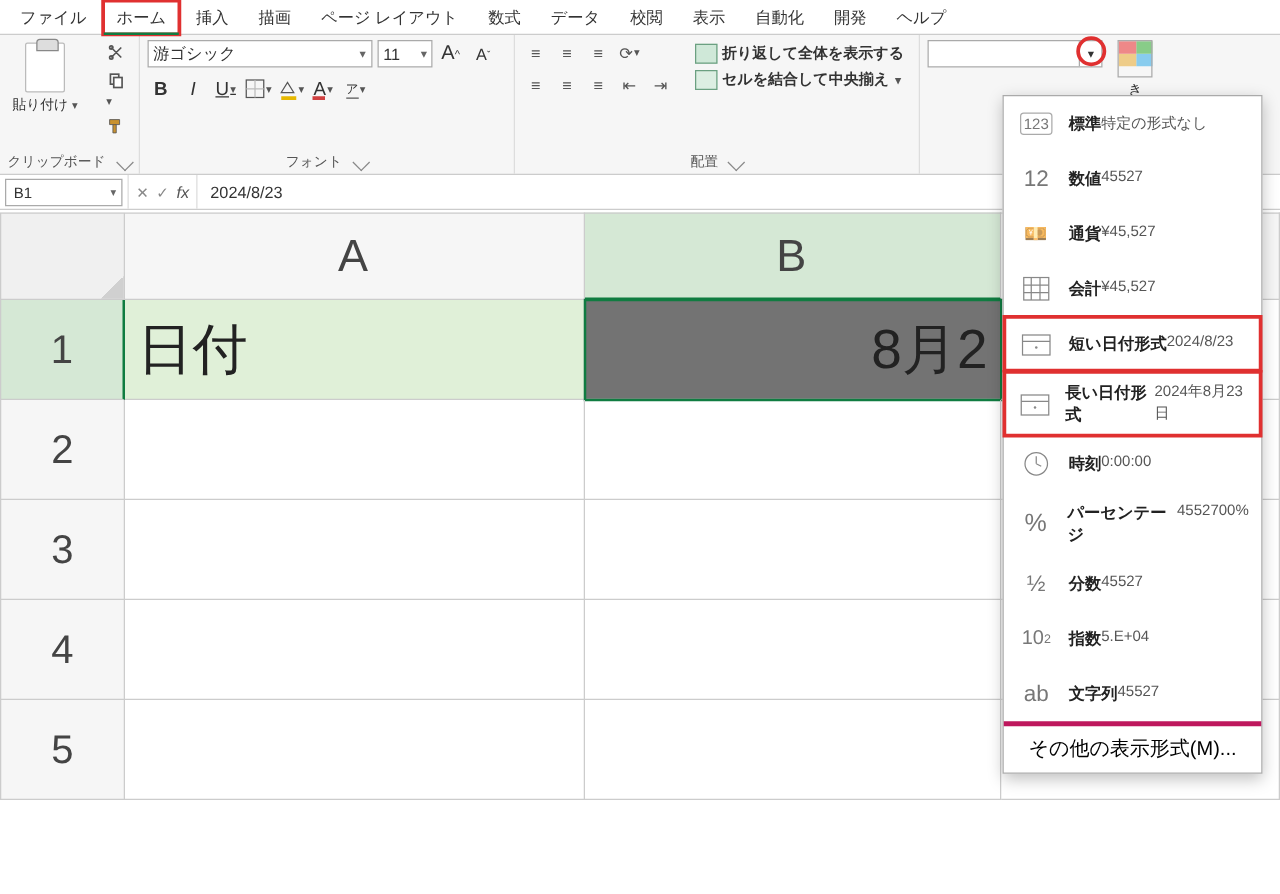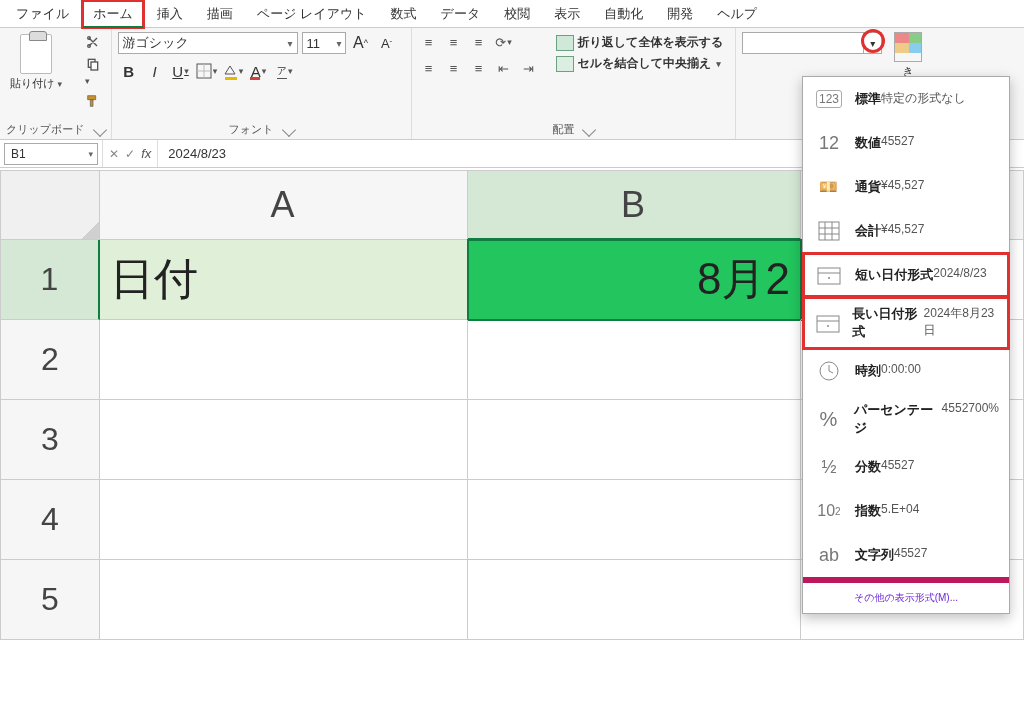--- a/index.html
+++ b/index.html
@@ -68,31 +68,31 @@
 .col-headers{display:flex;height:70px;}
 .select-all{width:100px;background:linear-gradient(135deg,#f0f0f0 50%,#d0d0d0 50%) bottom right/18px 18px no-repeat, #f0f0f0;border:1px solid #ccc;}
 .col-h{border:1px solid #ccc;border-left:none;display:flex;align-items:center;justify-content:center;font-size:36px;color:#444;background:#f6f6f6;letter-spacing:2px;}
 .col-a{width:368px;} .col-b{width:333px;} .col-c{width:223px;}
 .col-h.sel{background:#d5e8d5;border-bottom:2px solid #107c41;}
 
 .row{display:flex;height:80px;}
 .row-h{width:100px;border:1px solid #ccc;border-top:none;display:flex;align-items:center;justify-content:center;font-size:32px;color:#444;background:#f6f6f6;}
 .cell{border:1px solid #ccc;border-left:none;border-top:none;display:flex;align-items:center;font-size:44px;color:#222;padding:0 10px;}
 .cell-a{width:368px;} .cell-b{width:333px;justify-content:flex-end;} .cell-c{width:223px;}
-.cell.active{background:#22c55e;outline:2px solid #107c41;outline-offset:-1px;}
+.cell.active{background:#737373;outline:2px solid #107c41;outline-offset:-1px;}
 .row-h.sel{background:#d5e8d5;border-right:2px solid #107c41;}
 
 
 .dropdown{position:absolute;top:76px;right:14px;width:208px;background:#fff;border:1px solid #aaa;box-shadow:0 4px 12px rgba(0,0,0,0.25);z-index:10;}
 .dd-item{display:flex;align-items:center;gap:10px;padding:8px 10px;}
 .dd-icon{width:32px;height:28px;display:flex;align-items:center;justify-content:center;color:#777;font-size:18px;}
 .dd-text{display:flex;flex-direction:row;}
 .dd-title{font-size:13px;font-weight:bold;color:#222;}
 .dd-sample{font-size:12px;color:#555;}
-.dd-footer{border-top:6px solid #be185d;padding:8px 10px;text-align:center;font-size:10px;color:#6d28d9;}
+.dd-footer{border-top:4px solid #be185d;padding:8px 10px;text-align:center;font-size:16px;color:#000000;}
 .dd-item.redbox{outline:3px solid #e03030;outline-offset:-2px;}
 </style>
 </head>
 <body>
 
 <div class="menu-bar">
   <div class="menu-item">ファイル</div>
   <div class="menu-item active red-box">ホーム</div>
   <div class="menu-item">挿入</div>
   <div class="menu-item">描画</div>

